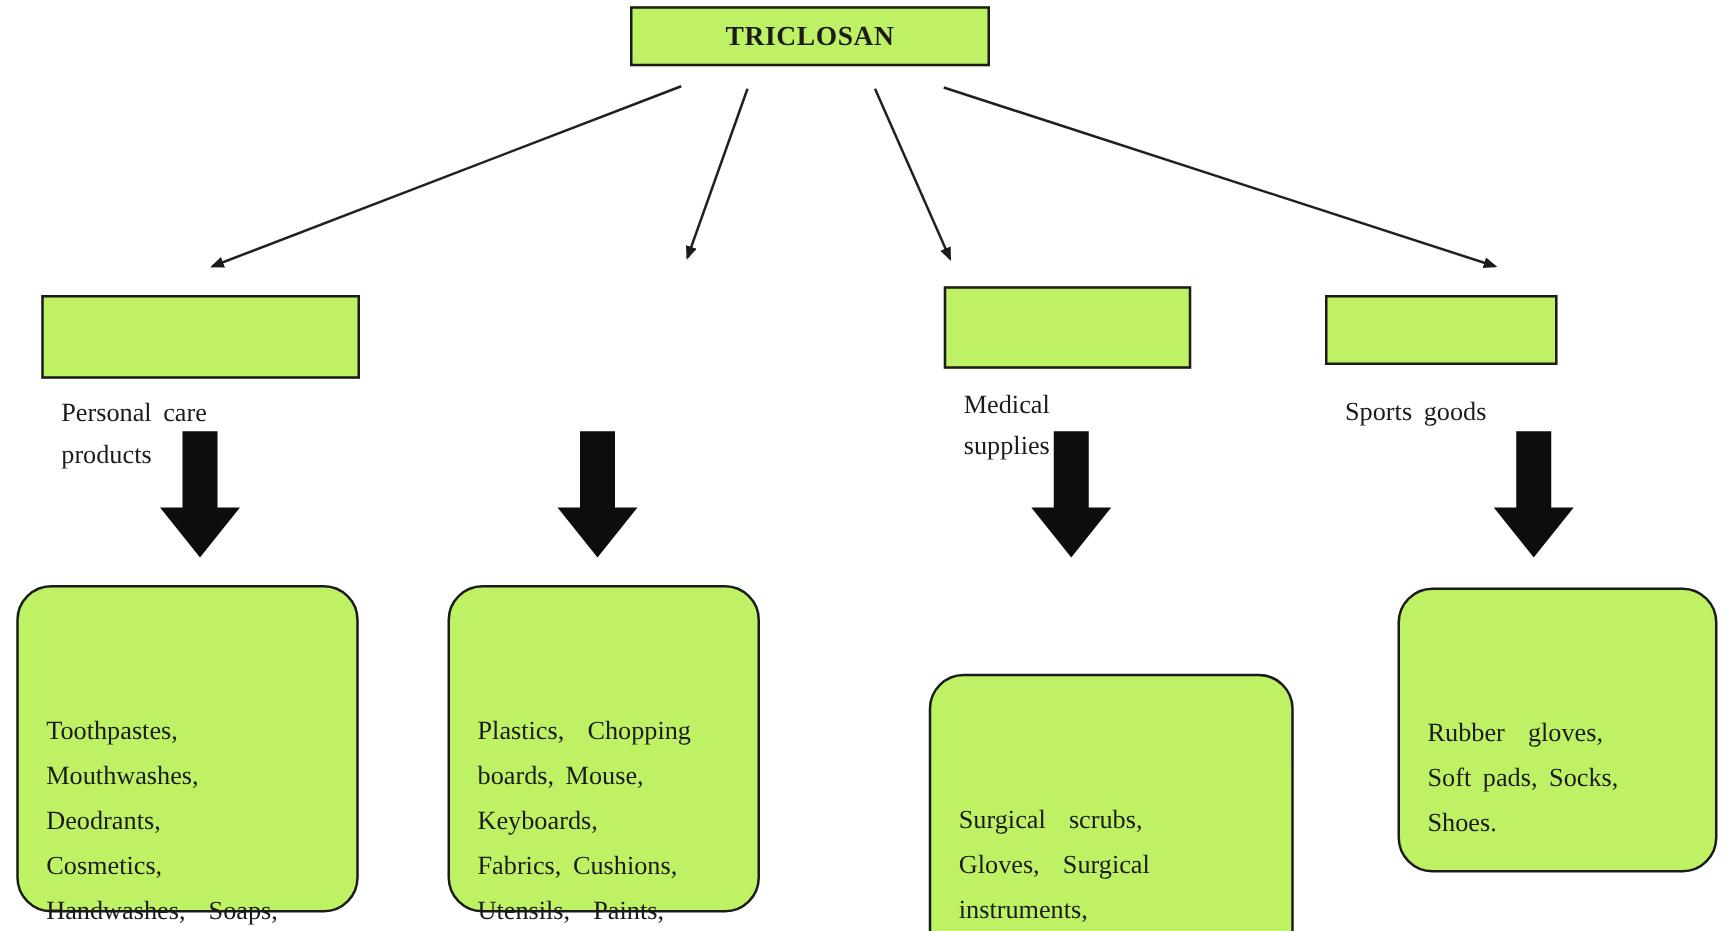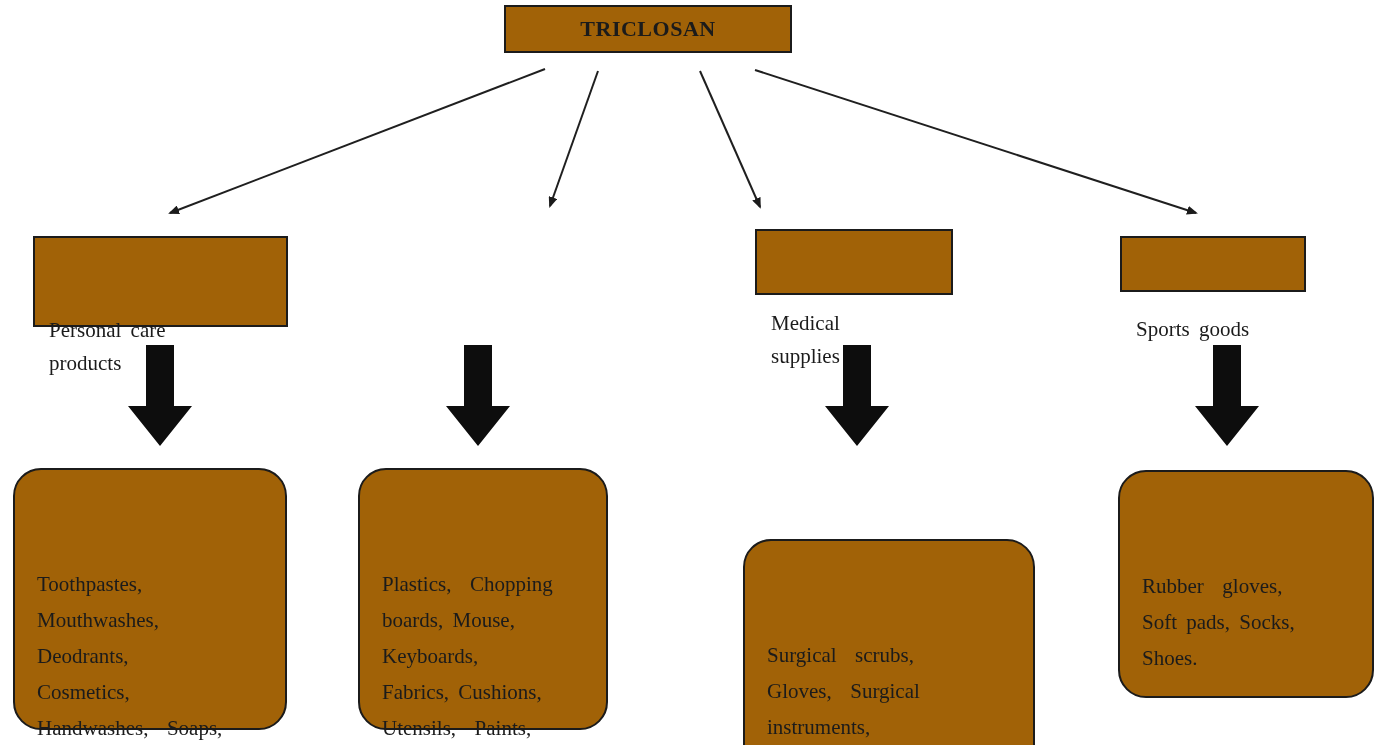--- a/index.html
+++ b/index.html
@@ -17,45 +17,45 @@
     overflow: hidden;
   }
   .arrows {
     position: absolute;
     left: 0; top: 0;
     width: 1382px;
     height: 745px;
   }
   .box {
     position: absolute;
-    background: #a16207;
+    background: #bef264;
     border: 2px solid #1b1b1b;
     box-sizing: border-box;
   }
   .title-box {
     left: 504px; top: 5px;
     width: 288px; height: 48px;
     display: flex;
     align-items: center;
     justify-content: center;
     font-weight: bold;
     font-size: 22px;
     letter-spacing: 0.5px;
   }
   .cat-box {
     padding: 10px 10px 0 14px;
     font-size: 21px;
     line-height: 33px;
     white-space: pre-wrap;
     word-spacing: 4px;
   }
-  .cat-1 { left: 33px;   top: 236px; width: 255px; height: 91px; }
+  .cat-1 { left: 33px;   top: 236px; width: 255px; height: 67px; }
   .cat-2 { left: 368px;  top: 229px; width: 202px; height: 85px; }
   .cat-3 { left: 755px;  top: 229px; width: 198px; height: 66px; }
-  .cat-4 { left: 1120px; top: 236px; width: 186px; height: 56px; padding-top: 9px; }
+  .cat-4 { left: 1060px; top: 236px; width: 186px; height: 56px; padding-top: 9px; }
   .round-box {
     border-radius: 28px;
     padding: 24px 14px 0 22px;
     font-size: 21px;
     line-height: 36px;
     white-space: pre-wrap;
     word-spacing: 4px;
   }
   .round-1 { left: 13px;   top: 468px; width: 274px; height: 262px; }
   .round-2 { left: 358px;  top: 468px; width: 250px; height: 262px; }

